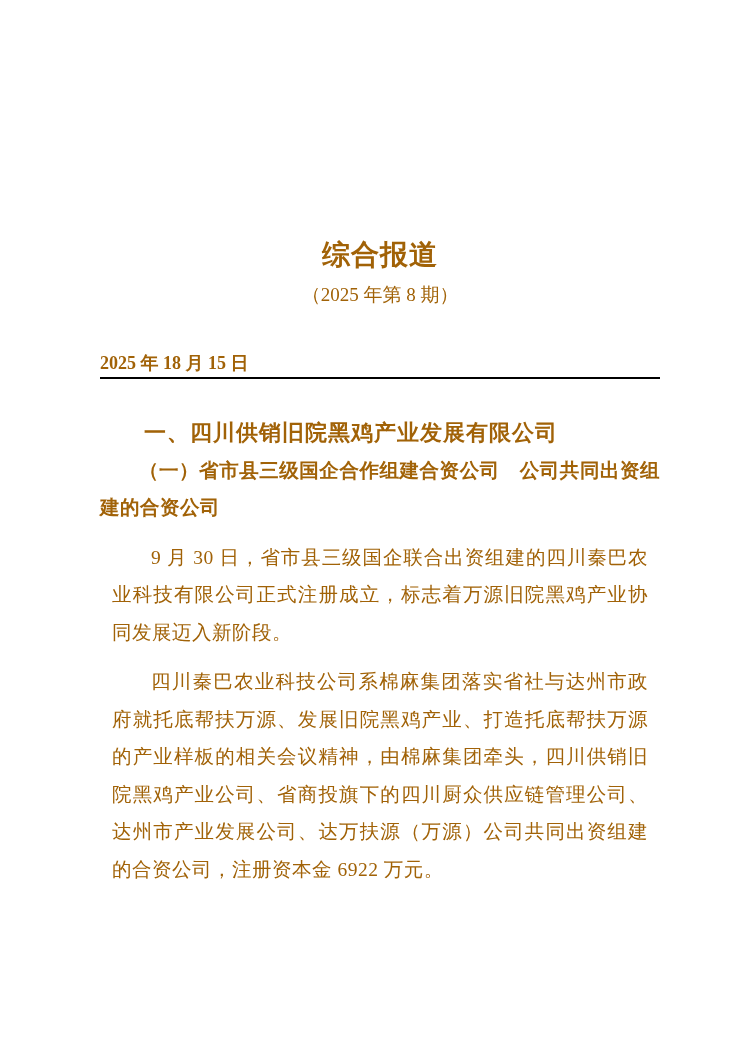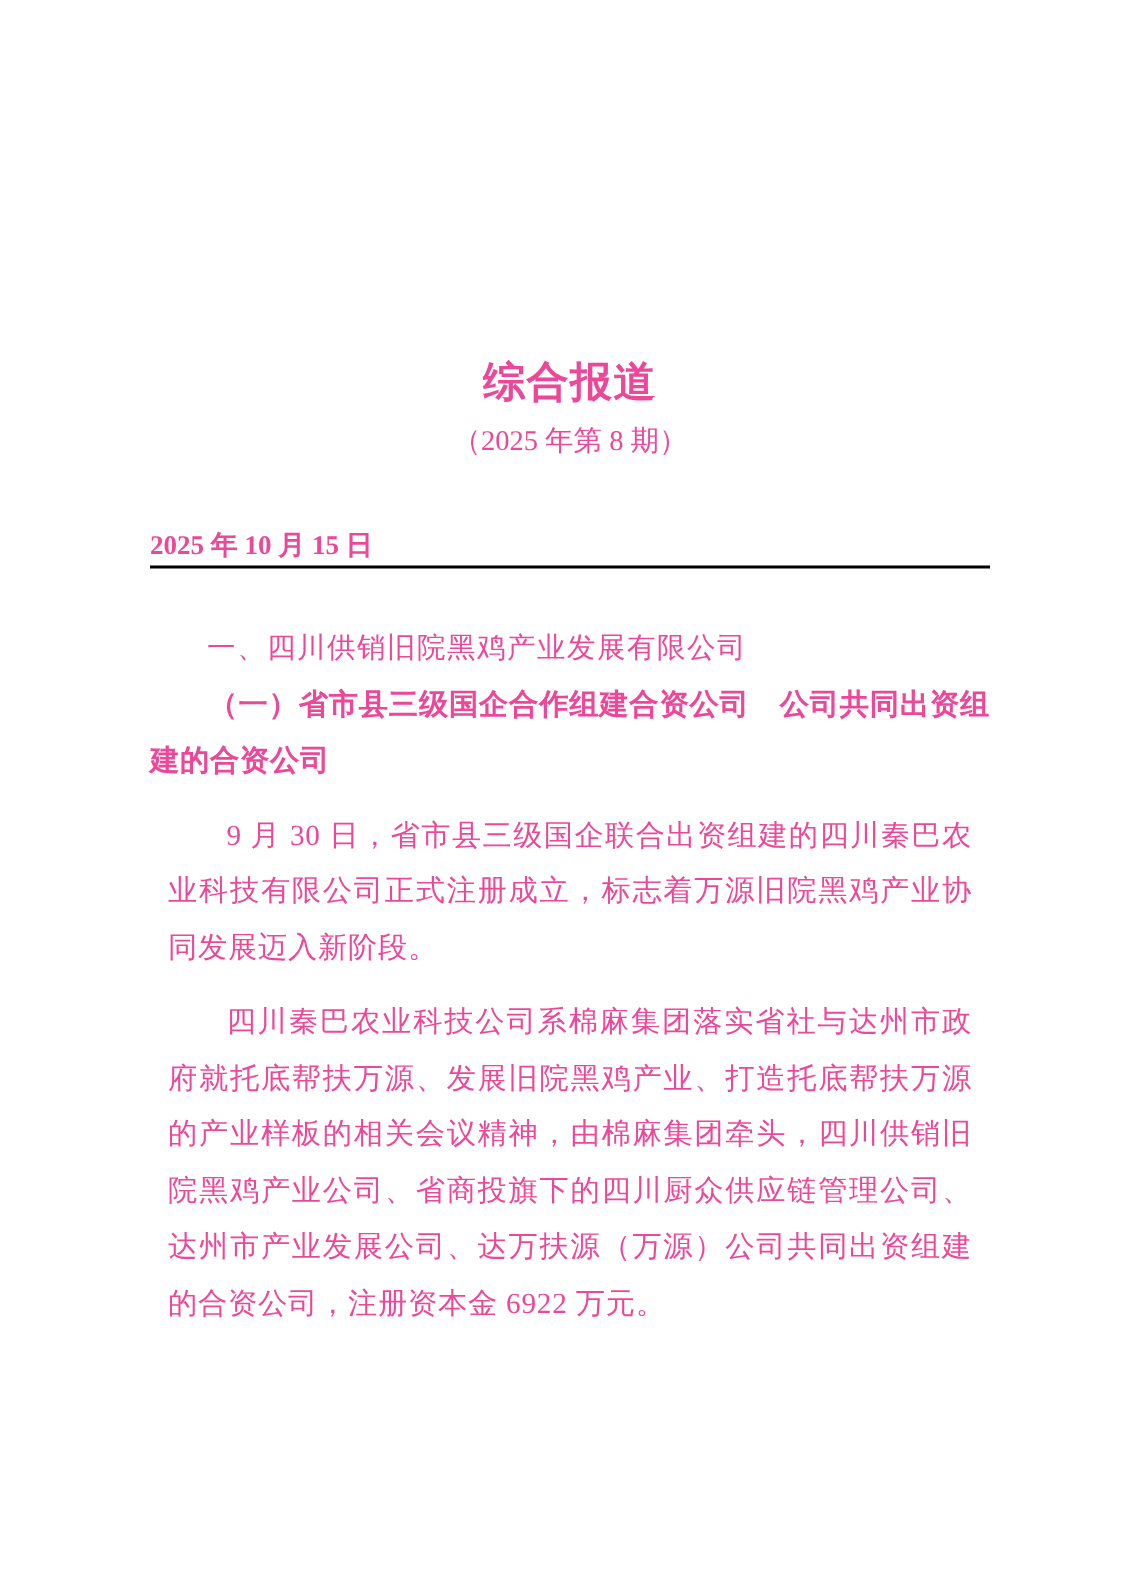--- a/index.html
+++ b/index.html
@@ -7,21 +7,21 @@
     margin: 0;
     padding: 0;
     background: #ffffff;
   }
   .page {
     position: relative;
     width: 750px;
     height: 1060px;
     margin: 0 auto;
     background: #ffffff;
-    color: #ec4899;
+    color: #a16207;
     padding: 240px 90px 0 100px;
     overflow: hidden;
     font-family: "Liberation Serif", serif;
   }
   .title {
     margin: 0;
     font-family: "Liberation Sans", sans-serif;
     font-weight: bold;
     font-size: 28px;
     line-height: 30px;
@@ -49,22 +49,22 @@
   }
   .editor-row .editor { letter-spacing: 0.5px; }
   .doc-body {
     font-size: 19.5px;
     line-height: 37.5px;
     letter-spacing: 0.5px;
   }
   .section-heading {
     margin: 35px 0 0 0;
     font-family: "Liberation Sans", sans-serif;
-    font-weight: normal;
-    font-size: 19px;
+    font-weight: bold;
+    font-size: 22px;
     line-height: 37.5px;
     text-indent: 2em;
     letter-spacing: 1px;
   }
   .sub-heading {
     margin: 0;
     font-family: "Liberation Serif", serif;
     font-weight: bold;
     font-size: 19.5px;
     line-height: 37.5px;
@@ -82,21 +82,21 @@
 </head>
 <body>
 
 <div class="page">
 
   <h1 class="title">综合报道</h1>
 
   <div class="subtitle">（2025 年第 8 期）</div>
 
   <div class="editor-row">
-    <span class="date">2025 年 10 月 15 日</span>
+    <span class="date">2025 年 18 月 15 日</span>
   </div>
 
   <div class="doc-body">
 
     <h2 class="section-heading">一、四川供销旧院黑鸡产业发展有限公司</h2>
 
     <h3 class="sub-heading">（一）省市县三级国企合作组建合资公司　公司共同出资组建的合资公司</h3>
 
     <p class="para">9 月 30 日，省市县三级国企联合出资组建的四川秦巴农业科技有限公司正式注册成立，标志着万源旧院黑鸡产业协同发展迈入新阶段。</p>
 

